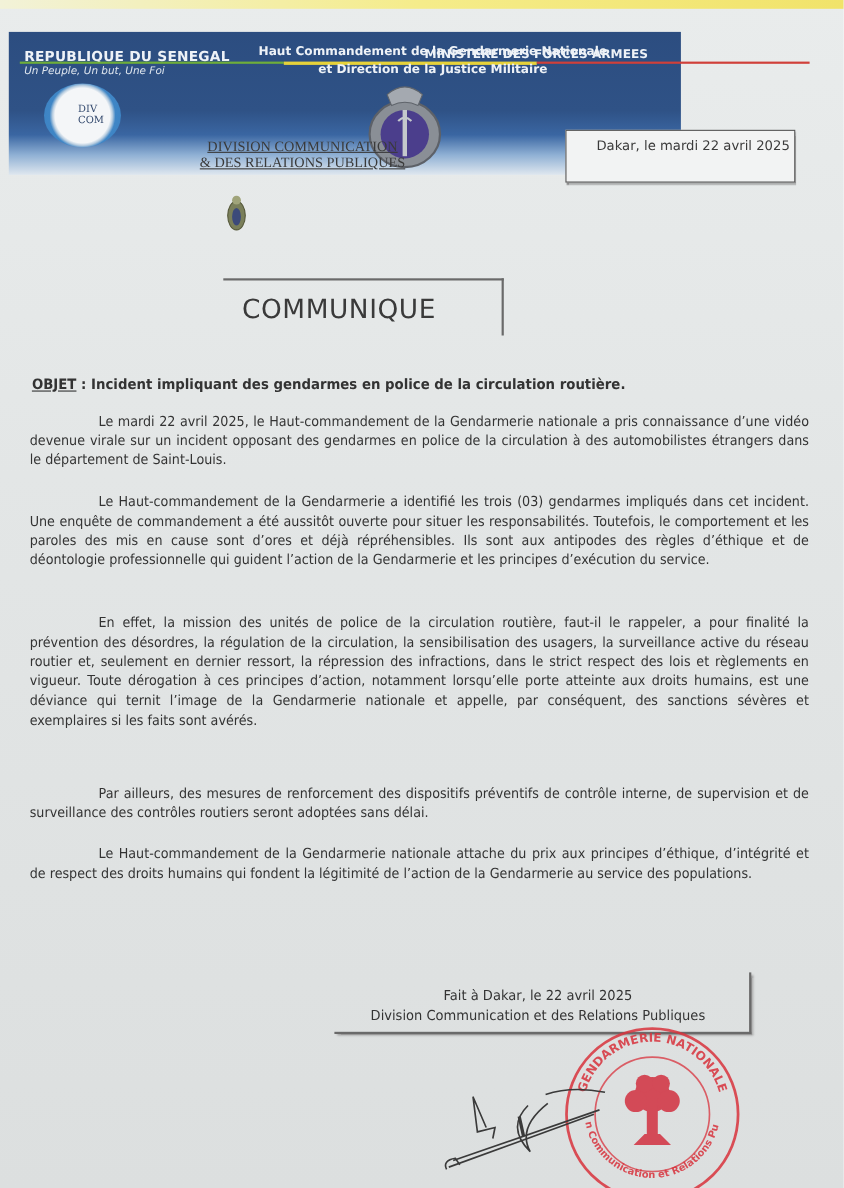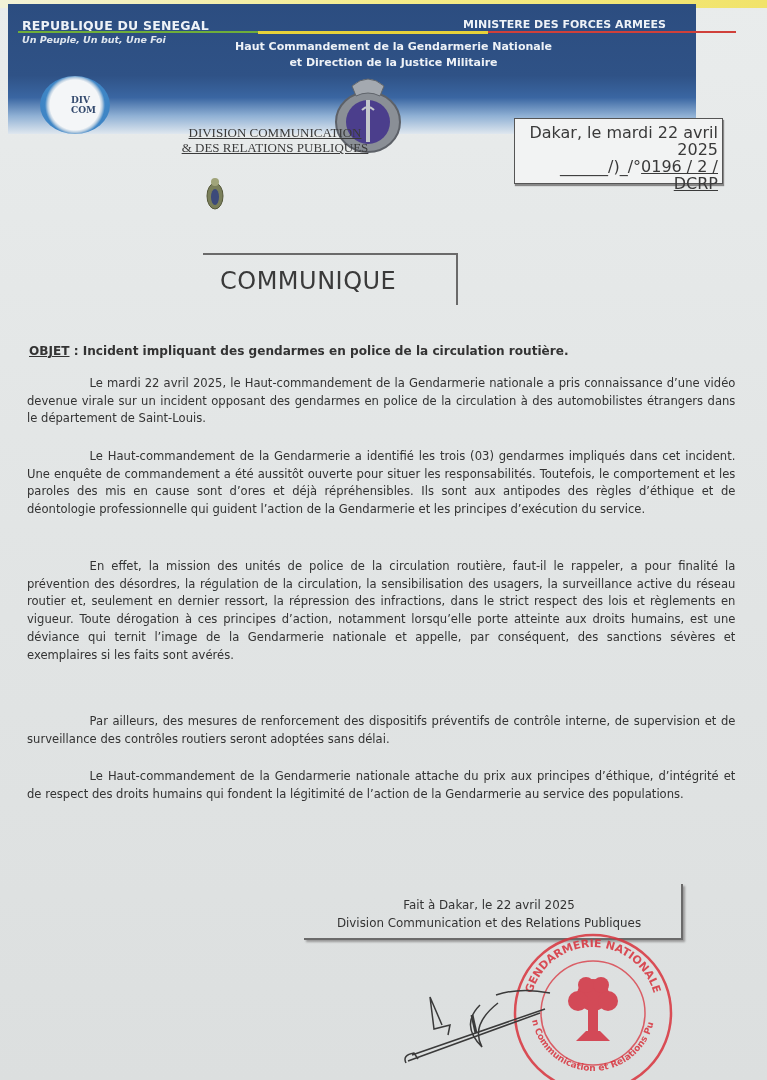--- a/index.html
+++ b/index.html
@@ -8,75 +8,75 @@
     background: linear-gradient(180deg, #e9ecec 0%, #e3e6e6 40%, #dcdfdf 100%);
     font-family: "Liberation Sans", sans-serif;
     color: #2e2e2e;
     position: relative;
   }
   .top-strip {
     position: absolute; left: 0; top: 0; width: 767px; height: 8px;
     background: linear-gradient(90deg, #f2f2d8, #f5ec8a 50%, #f1e36a);
   }
   .banner {
-    position: absolute; left: 8px; top: 4px; width: 688px; height: 130px;
+    position: absolute; left: 8px; top: 29px; width: 611px; height: 130px;
     background: linear-gradient(180deg, #2c4d80 0%, #2f5286 55%, #3a66a2 72%, #8fb0d4 86%, #dfe7ef 100%);
   }
   .rep-title {
     position: absolute; left: 14px; top: 14px;
     font-family: "DejaVu Sans", sans-serif; font-weight: bold; font-size: 12.5px; color: #eef2f7;
     letter-spacing: 0.2px;
   }
   .rep-line {
     position: absolute; left: 10px; top: 27px; width: 240px; height: 2px; background: #6fae3a;
   }
   .flag-line-y {
     position: absolute; left: 250px; top: 27px; width: 230px; height: 3px; background: #e6d23a;
   }
   .flag-line-r {
     position: absolute; left: 480px; top: 27px; width: 248px; height: 2px; background: #d0403a;
   }
   .motto {
     position: absolute; left: 14px; top: 30px;
-    font-family: "DejaVu Sans", sans-serif; font-style: italic; font-weight: bold; font-size: 9.5px; color: #dfe6ef;
+    font-family: "DejaVu Sans", sans-serif; font-style: italic; font-weight: normal; font-size: 9.5px; color: #dfe6ef;
   }
   .ministry {
     position: absolute; right: 30px; top: 14px;
     font-family: "DejaVu Sans", sans-serif; font-weight: bold; font-size: 11px; color: #eef2f7; text-align: center;
   }
   .haut-cmd {
     position: absolute; left: 0; width: 767px; top: 39px; text-align: center;
     font-family: "DejaVu Sans", sans-serif; font-weight: bold; font-size: 11px; color: #eef2f7; line-height: 16px;
     padding-left: 0;
   }
   .haut-cmd div { padding-left: 20px; }
   .divcom-logo {
     position: absolute; left: 40px; top: 76px; width: 70px; height: 58px; border-radius: 50%;
     background: radial-gradient(circle, #f4f6f8 55%, #b8cde0 60%, #3f86c6 66%, #3a7fc0 100%);
     display: flex; align-items: center; justify-content: center;
   }
   .divcom-text {
-    font-family: "DejaVu Serif", serif; font-weight: bold; font-size: 9px; color: #344a6e; margin-left: 31px;
+    font-family: "DejaVu Serif", serif; font-weight: normal; font-size: 9px; color: #344a6e; margin-left: 31px;
   }
   .emblem {
     position: absolute; left: 332px; top: 70px; width: 72px; height: 84px;
   }
   .cabinet {
     position: absolute; left: 110px; top: 125px; width: 330px; text-align: center;
     font-family: "Liberation Serif", serif; font-size: 13px; color: #3a3a3a; line-height: 15px;
   }
   .cabinet div { text-decoration: underline; }
   .small-emblem {
     position: absolute; left: 205px; top: 177px; width: 20px; height: 34px;
   }
   .ref-box {
-    position: absolute; left: 514px; top: 118px; width: 209px; height: 66px;
+    position: absolute; left: 514px; top: 118px; width: 209px; height: 48px;
     background: #f2f3f3; border: 1px solid #555; box-shadow: 1px 2px 1px #888;
     text-align: right; padding-right: 4px; box-sizing: border-box;
-    font-family: "DejaVu Sans", sans-serif; font-size: 16px; color: #3a3a3a; line-height: 17px;
+    font-family: "DejaVu Sans", sans-serif; font-size: 12px; color: #3a3a3a; line-height: 17px;
     padding-top: 5px;
   }
   .ref-num { text-decoration: underline; }
   .comm-box {
     position: absolute; left: 203px; top: 253px; width: 253px; height: 50px;
     border-top: 2px solid #6a6a6a; border-right: 2px solid #6a6a6a;
   }
   .comm-title {
     position: absolute; left: 220px; top: 267px;
     font-family: "DejaVu Sans", sans-serif; font-weight: normal; font-size: 24px; color: #3a3a3a;
@@ -154,21 +154,20 @@
 </div>
 
 <svg class="small-emblem" viewBox="0 0 20 34">
   <ellipse cx="10" cy="19" rx="8" ry="13" fill="#7a7f5a" stroke="#55583a"></ellipse>
   <ellipse cx="10" cy="20" rx="4" ry="8" fill="#3c4a7a"></ellipse>
   <circle cx="10" cy="5" r="4" fill="#a0a47a"></circle>
 </svg>
 
 <div class="ref-box">
   <div>Dakar, le mardi 22 avril 2025</div>
-  <div><span>______/)_/°</span><span class="ref-num">0196 / 2 / DCRP</span></div>
 </div>
 
 <div class="comm-box"></div>
 <div class="comm-title">COMMUNIQUE</div>
 
 <div class="objet"><span class="lab">OBJET</span><span> : Incident impliquant des gendarmes en police de la circulation routière.</span></div>
 
 <div class="body-text p1">
     <p>Le mardi 22 avril 2025, le Haut-commandement de la Gendarmerie nationale a pris connaissance d’une vidéo devenue virale sur un incident opposant des gendarmes en police de la circulation à des automobilistes étrangers dans le département de Saint-Louis.</p>
   </div>

